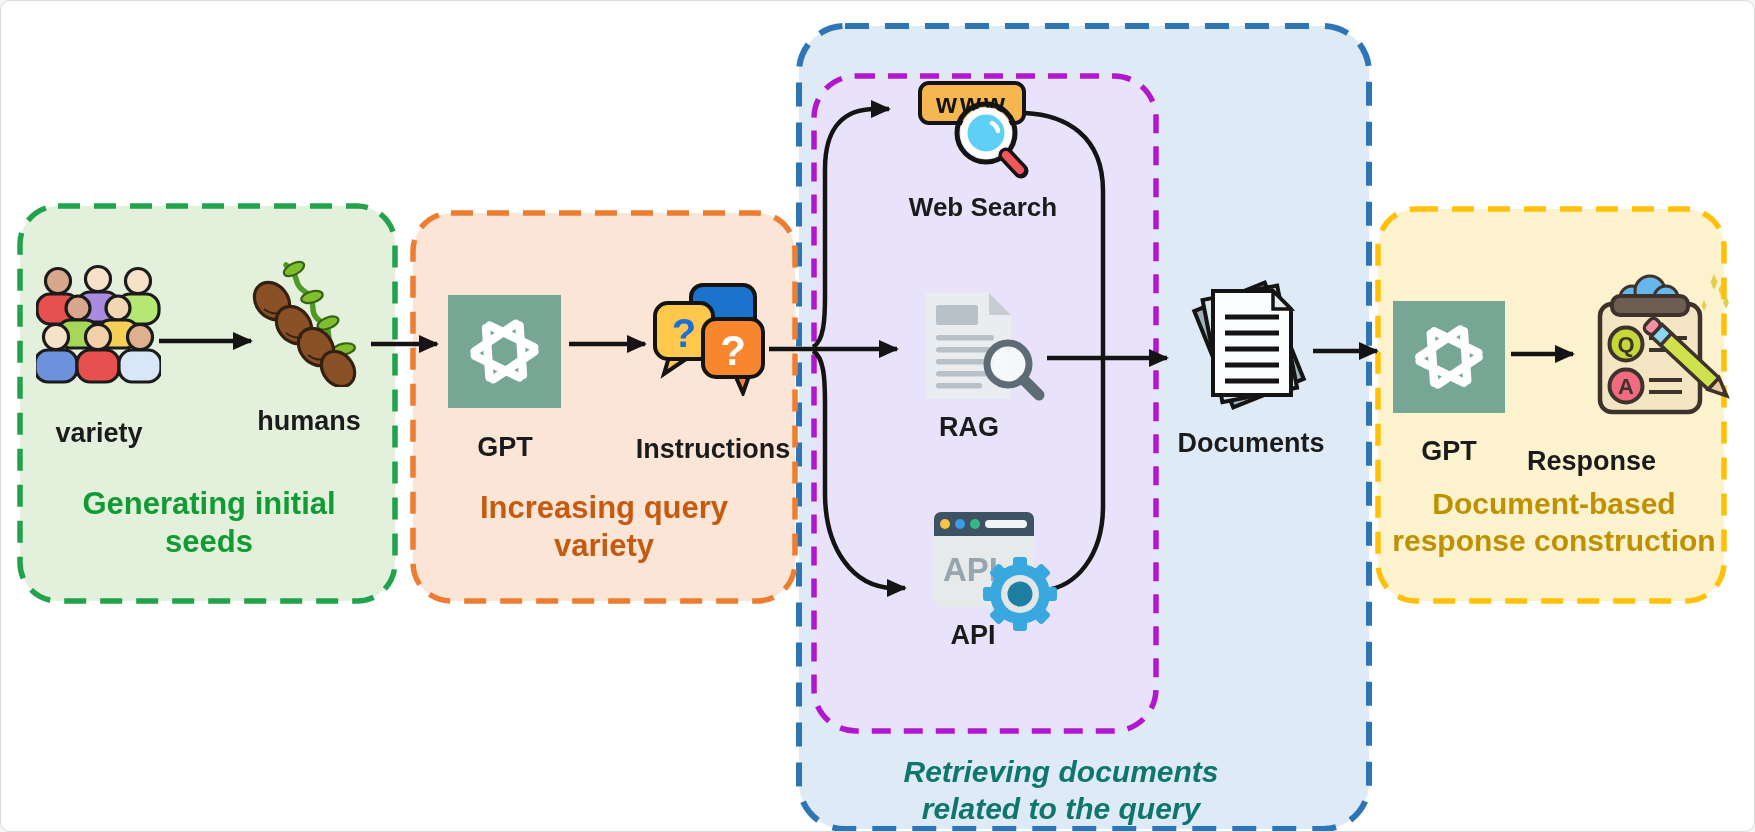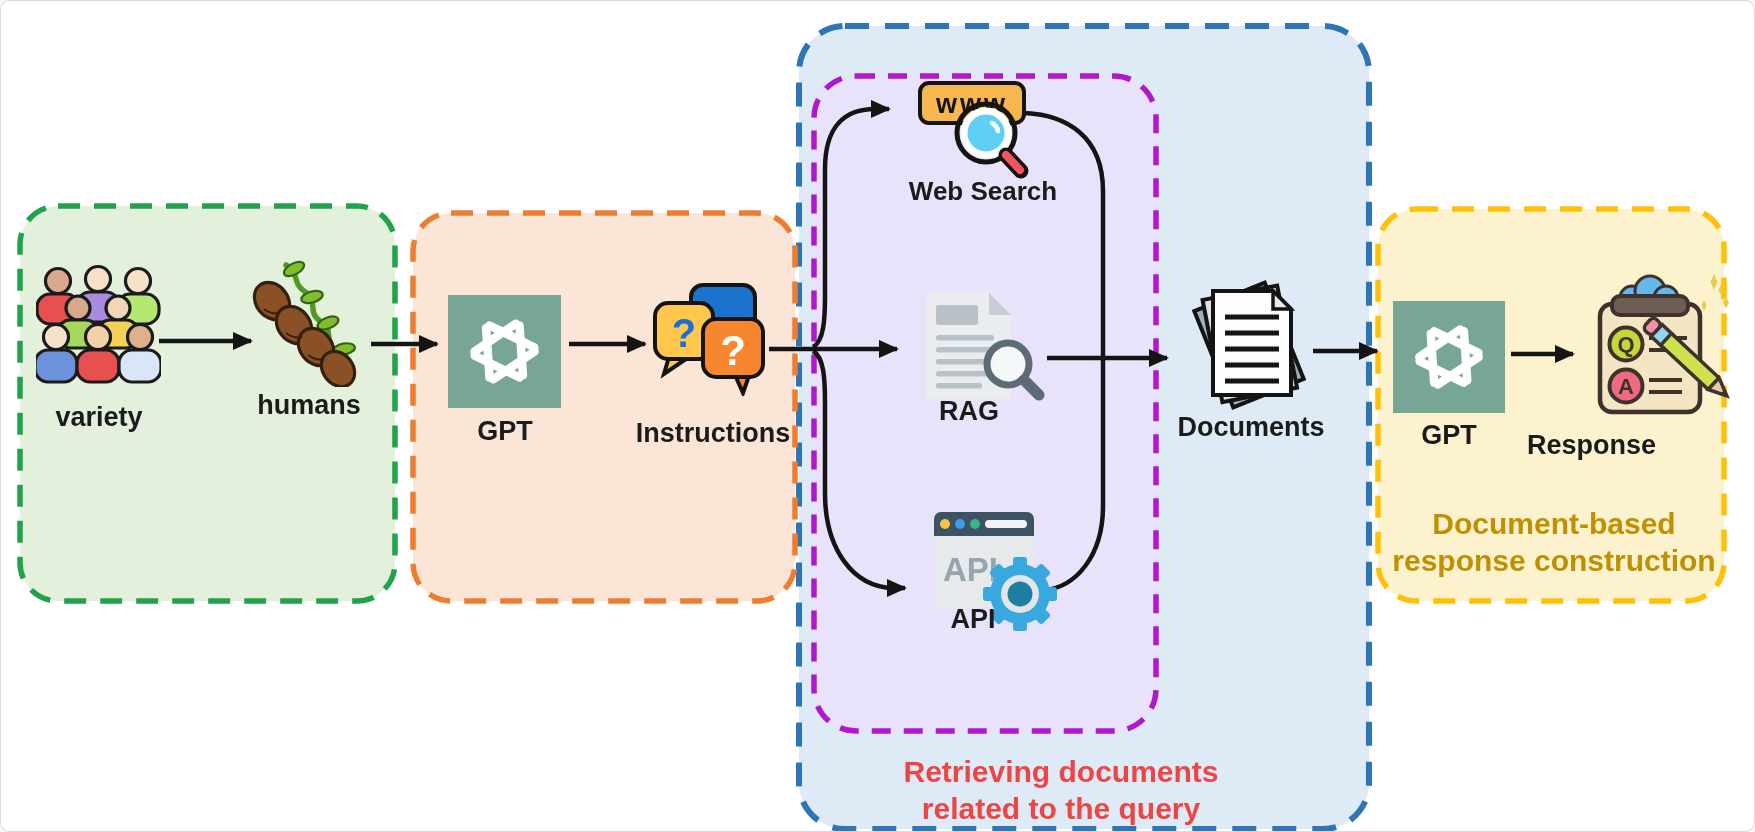--- a/index.html
+++ b/index.html
@@ -5,29 +5,29 @@
   html,body{margin:0;padding:0;background:#f4f5f6;}
   #frame{
     position:relative;width:1753px;height:830px;background:#ffffff;
     border:1px solid #d9dadd;border-radius:10px;overflow:hidden;
     font-family:"Liberation Sans",sans-serif;
   }
   svg{display:block;}
   .abs{position:absolute;}
   .lbl{
     position:absolute;font-weight:700;font-size:27px;color:#1b1b1b;
-    text-align:center;line-height:1.1;
+    text-align:center;line-height:1.1;margin-top:16px;
   }
   .title{
     position:absolute;font-weight:700;font-size:31px;text-align:center;line-height:1.24;
   }
   .t-green{color:#129A35;}
   .t-orange{color:#C55A11;}
   .t-purple{color:#7030A0;font-size:29px;}
-  .t-blue{color:#ef4444;font-size:30px;}
+  .t-blue{color:#0f766e;font-size:30px;font-style:italic;}
   .t-gold{color:#BF9000;font-size:30px;}
 </style>
 </head>
 <body>
 
 <div id="frame">
 
   <svg class="abs" style="left:0;top:0" width="1753" height="830" viewBox="0 0 1753 830">
     <defs>
       <marker id="ah" markerUnits="userSpaceOnUse" markerWidth="20" markerHeight="18" refX="18" refY="9" orient="auto">
@@ -258,16 +258,18 @@
   <div class="lbl" style="left:243px;top:390px;width:130px">humans</div>
   <div class="lbl" style="left:448px;top:416px;width:112px">GPT</div>
   <div class="lbl" style="left:632px;top:418px;width:160px">Instructions</div>
   <div class="lbl" style="left:896px;top:176px;width:172px;font-size:26px">Web Search</div>
   <div class="lbl" style="left:913px;top:396px;width:110px">RAG</div>
   <div class="lbl" style="left:912px;top:604px;width:120px">API</div>
   <div class="lbl" style="left:1170px;top:412px;width:160px">Documents</div>
   <div class="lbl" style="left:1392px;top:420px;width:112px">GPT</div>
   <div class="lbl" style="left:1508px;top:430px;width:165px">Response</div>
 
+  <div class="title t-green" style="left:38px;top:484px;width:340px">Generating initial seeds</div>
+  <div class="title t-orange" style="left:433px;top:488px;width:340px">Increasing query variety</div>
   <div class="title t-blue" style="left:880px;top:752px;width:360px">Retrieving documents related to the query</div>
-  <div class="title t-gold" style="left:1388px;top:504px;width:330px">Document-based response construction</div>
+  <div class="title t-gold" style="left:1388px;top:484px;width:330px">Document-based response construction</div>
 
 </div>
 
 </body></html>

